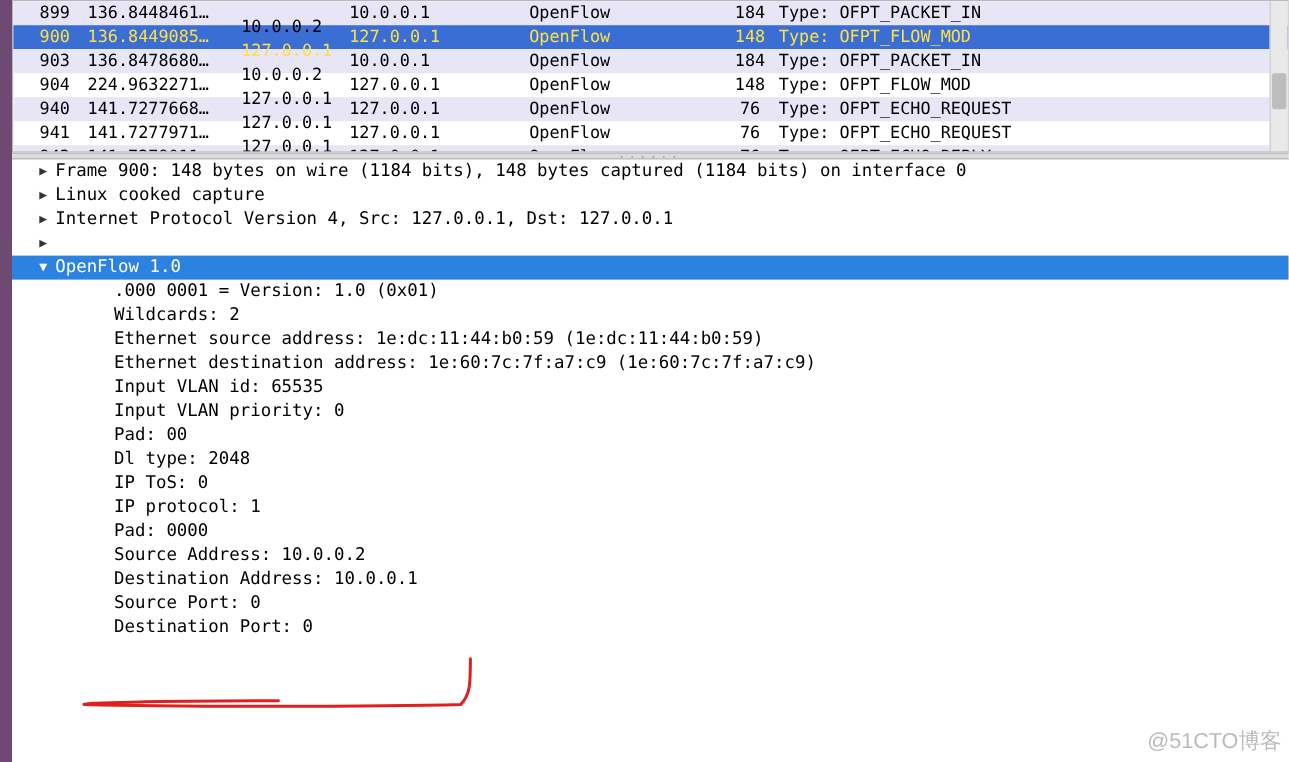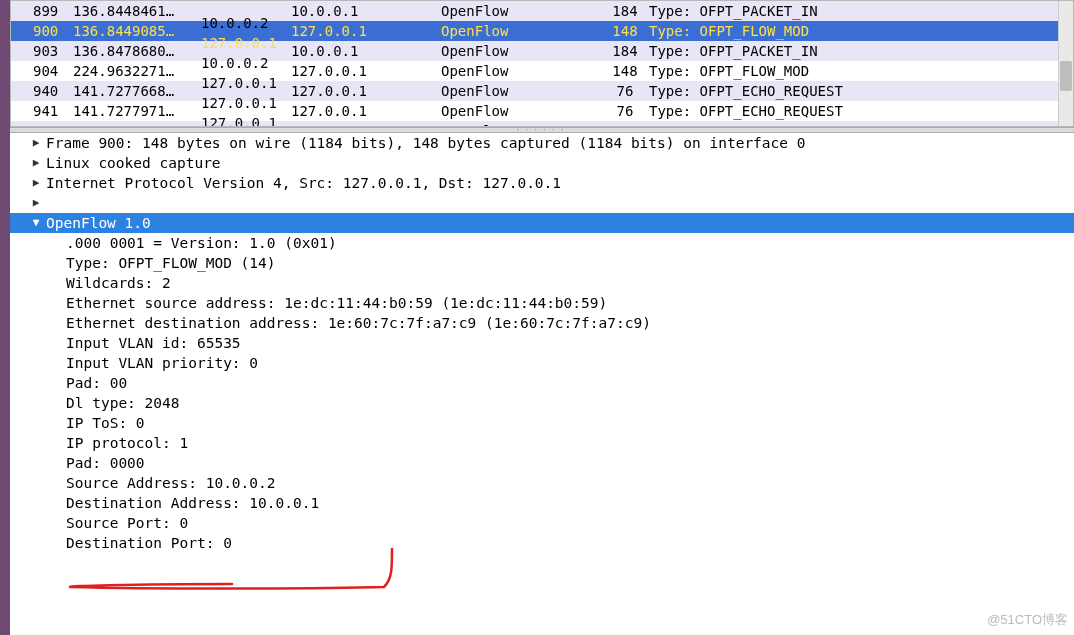--- a/index.html
+++ b/index.html
@@ -87,29 +87,29 @@
     width: 20px;
     text-align: center;
     font-size: 11px;
     color: #333;
   }
   .tri.expanded { color:#fff; }
   .section-sel {
     background: #2c82e0;
     color: #fff;
   }
-  .indent1 { padding-left: 56px; }
+  .indent1 { padding-left: 85px; }
   .top-indent { padding-left: 16px;}
   .watermark {
     position: absolute;
     right: 6px;
     bottom: 6px;
     color: #bbb;
     font-family: sans-serif;
-    font-size: 13px;
+    font-size: 18px;
   }
   .annotation {
     position: absolute;
     pointer-events: none;
   }
   .redline1 {
     left: 66px;
     bottom: 40px;
     width: 330px;
     height: 48px;
@@ -155,21 +155,20 @@
     </div>
     <div class="detail-row top-indent">
       <span class="tri">▶</span>
     </div>
     <div class="detail-row top-indent section-sel">
       <span class="tri expanded">▼</span>
       <span>OpenFlow 1.0</span>
     </div>
     <div id="of-fields">
         <div class="detail-row indent1"><span>.000 0001 = Version: 1.0 (0x01)</span></div>
-        <div class="detail-row indent1"><span>Type: OFPT_FLOW_MOD (14)</span></div>
         <div class="detail-row indent1"><span>Wildcards: 2</span></div>
         <div class="detail-row indent1"><span>Ethernet source address: 1e:dc:11:44:b0:59 (1e:dc:11:44:b0:59)</span></div>
         <div class="detail-row indent1"><span>Ethernet destination address: 1e:60:7c:7f:a7:c9 (1e:60:7c:7f:a7:c9)</span></div>
         <div class="detail-row indent1"><span>Input VLAN id: 65535</span></div>
         <div class="detail-row indent1"><span>Input VLAN priority: 0</span></div>
         <div class="detail-row indent1"><span>Pad: 00</span></div>
         <div class="detail-row indent1"><span>Dl type: 2048</span></div>
         <div class="detail-row indent1"><span>IP ToS: 0</span></div>
         <div class="detail-row indent1"><span>IP protocol: 1</span></div>
         <div class="detail-row indent1"><span>Pad: 0000</span></div>

